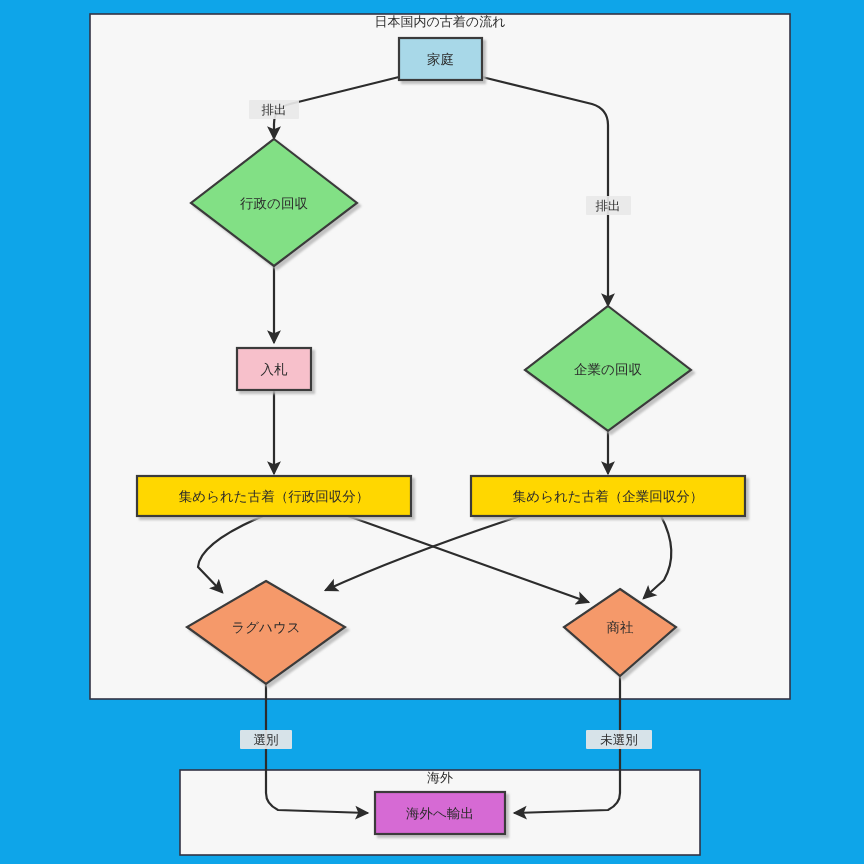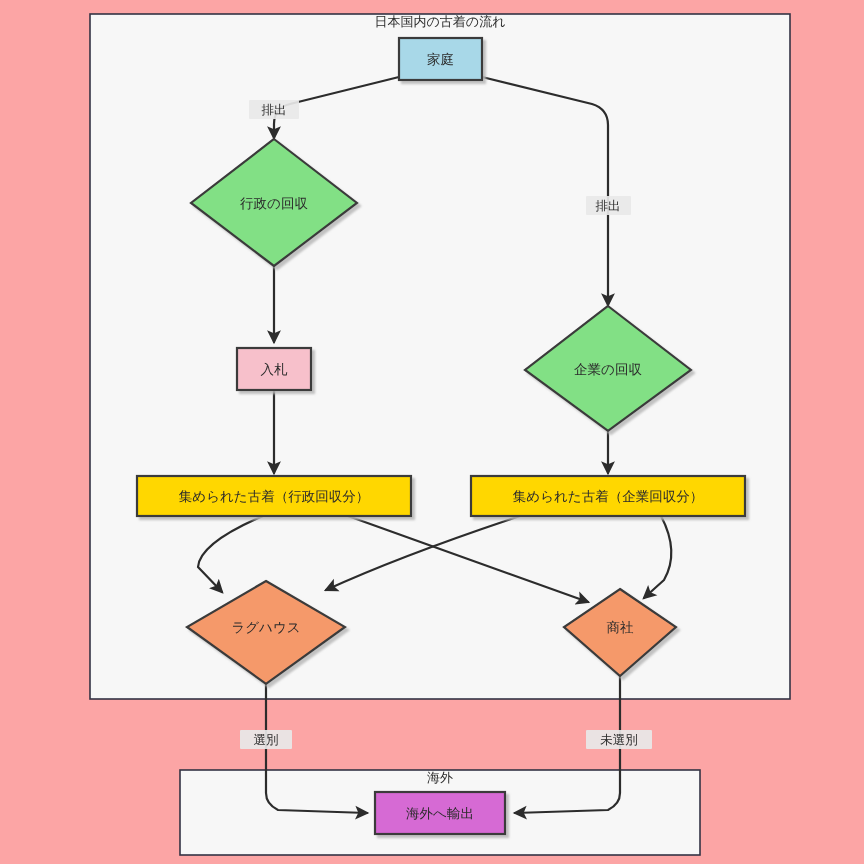--- a/index.html
+++ b/index.html
@@ -4,21 +4,21 @@
 <style>
   html, body {
     margin: 0;
     padding: 0;
     background: #ffffff;
   }
   #canvas {
     position: relative;
     width: 864px;
     height: 864px;
-    background: #fca5a5;
+    background: #0ea5e9;
     font-family: "DejaVu Sans", "Liberation Sans", sans-serif;
     overflow: hidden;
   }
   svg#flow {
     position: absolute;
     left: 0;
     top: 0;
     width: 864px;
     height: 864px;
   }

